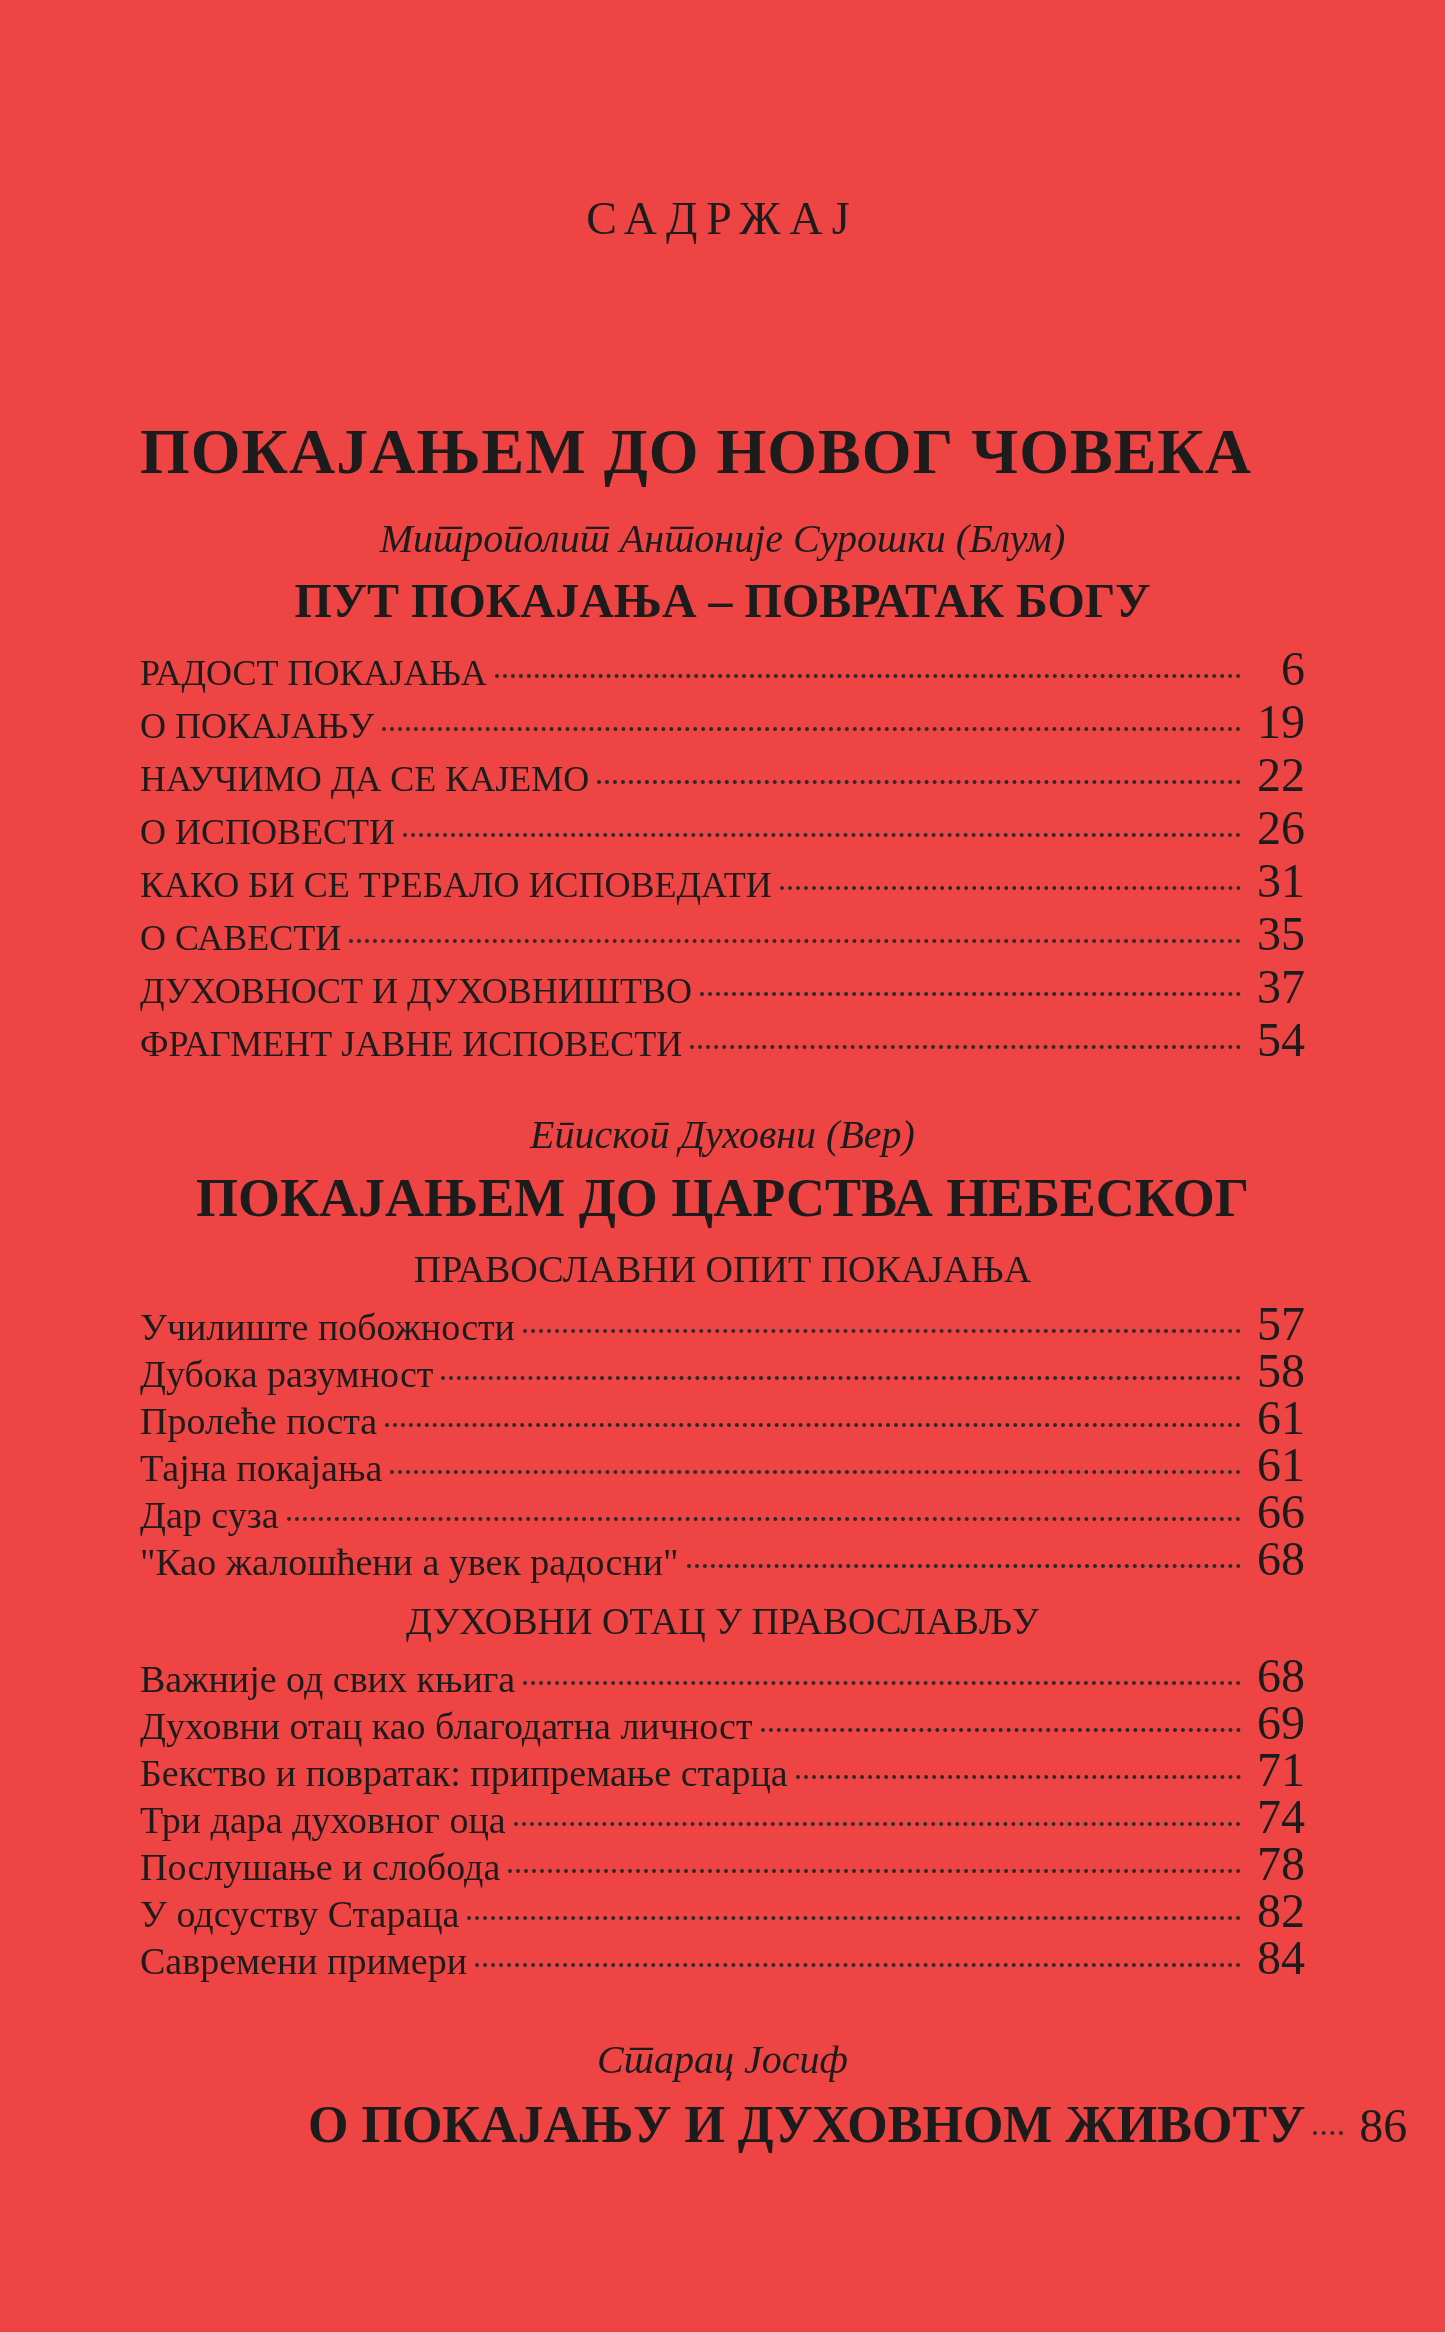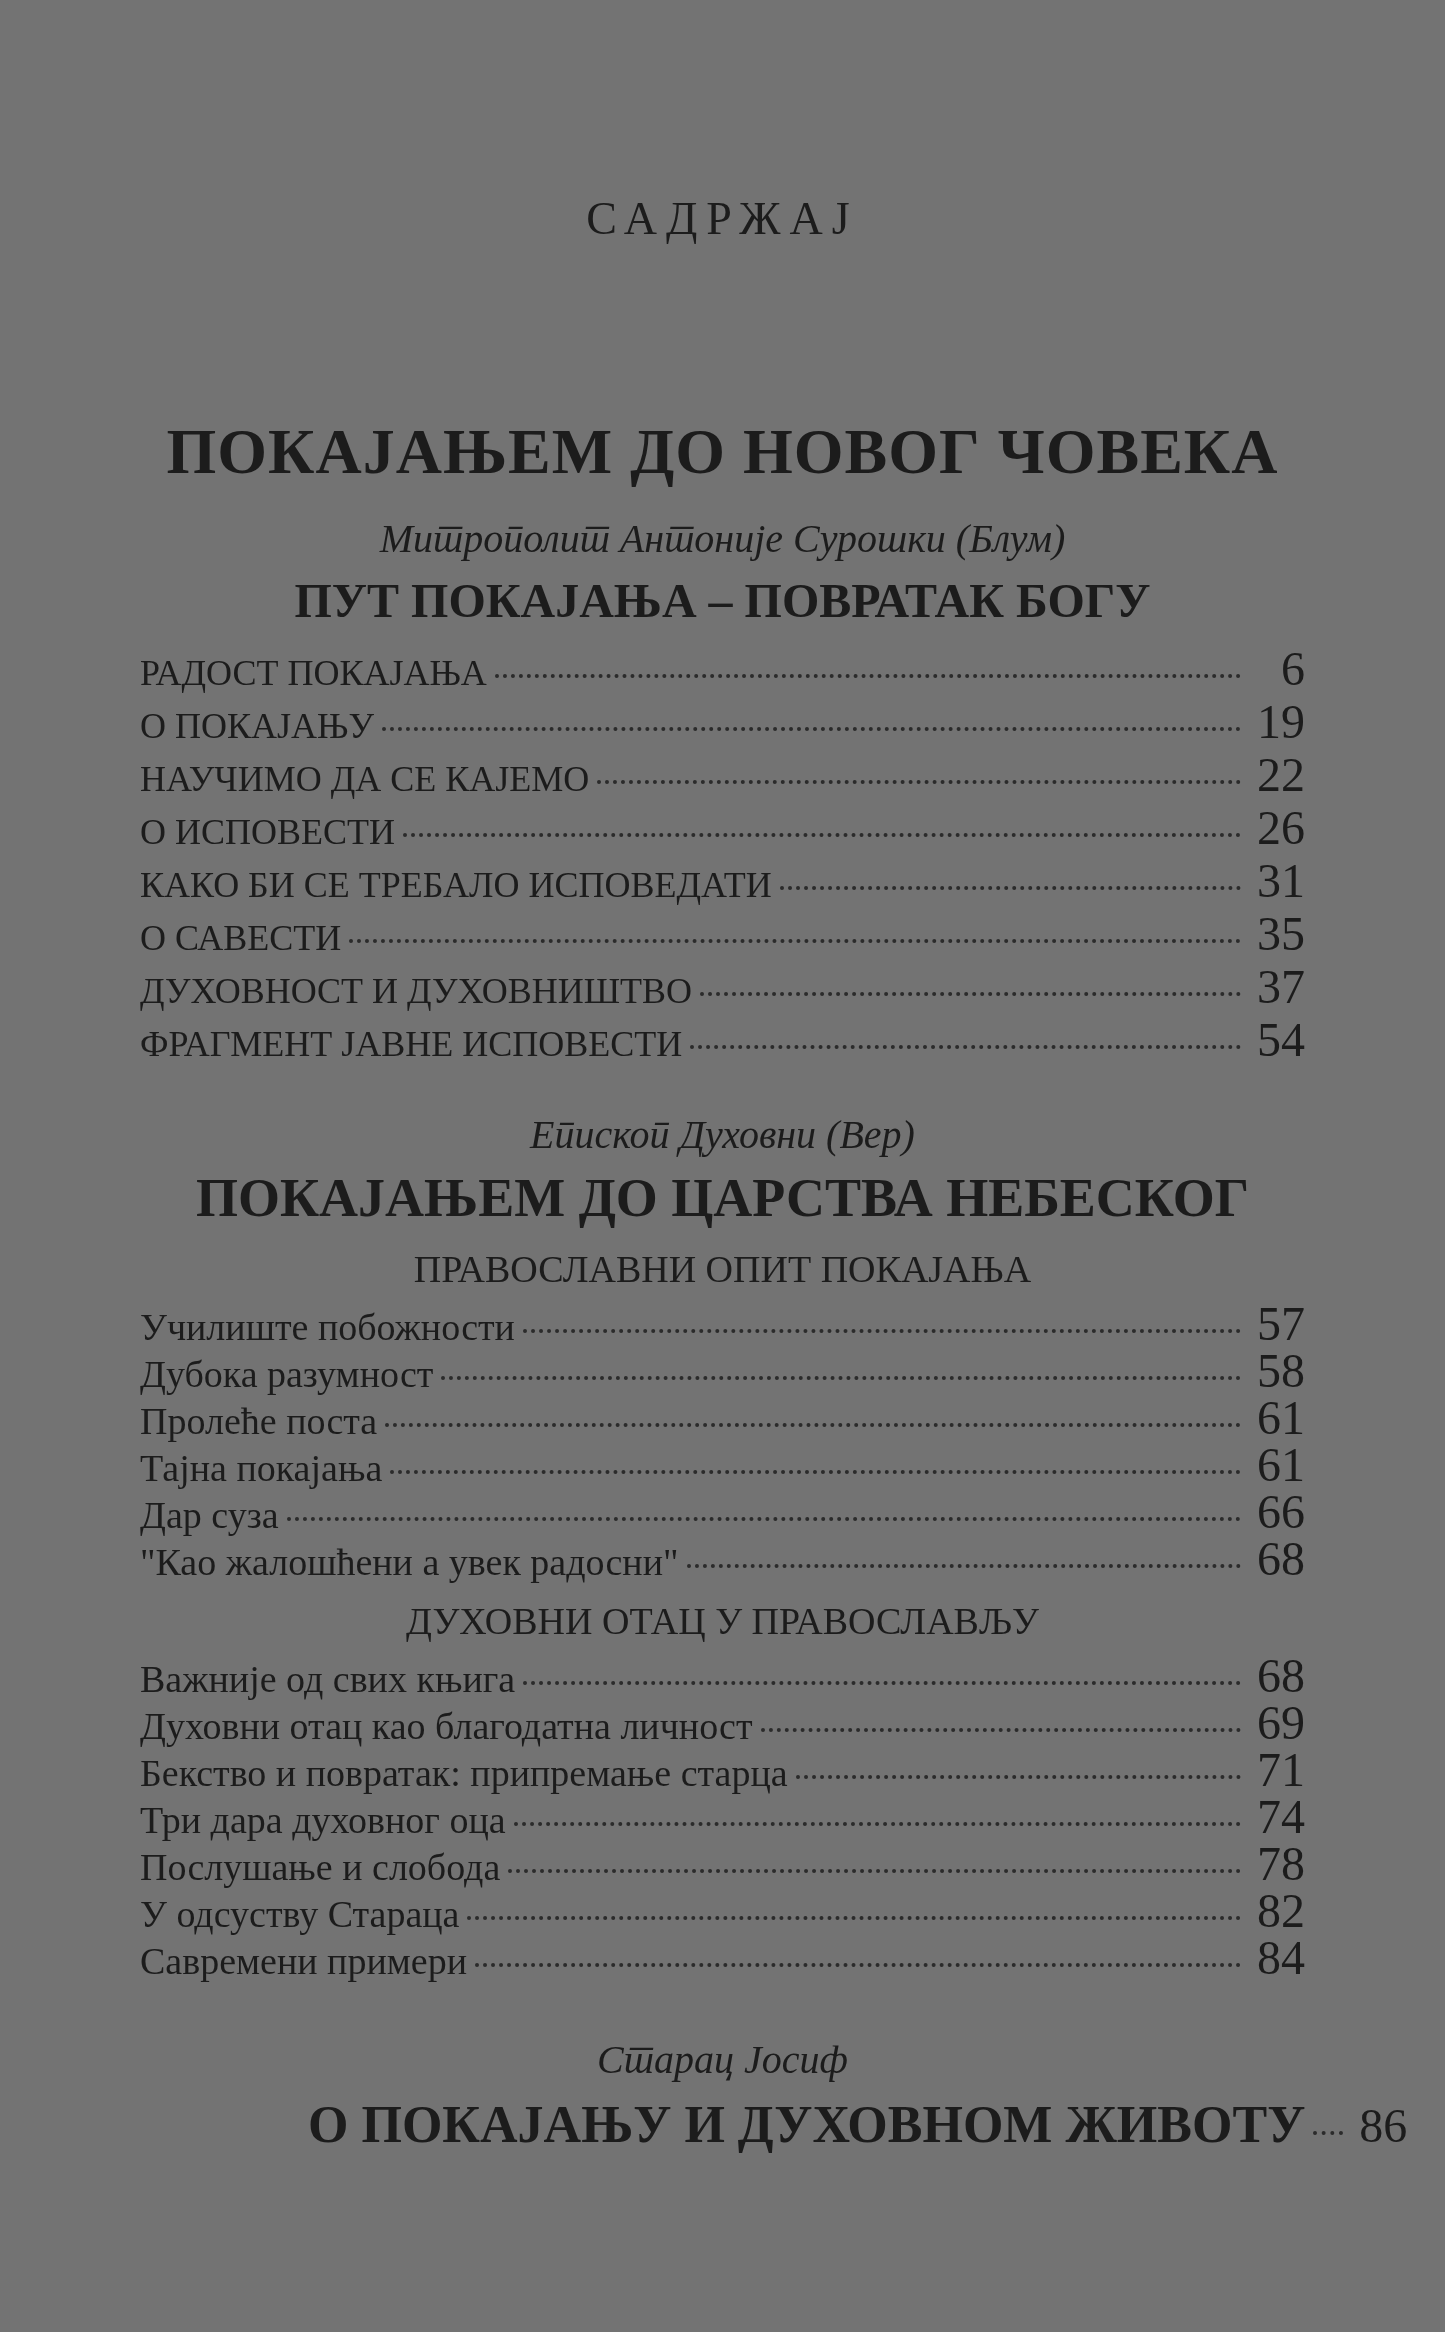--- a/index.html
+++ b/index.html
@@ -6,41 +6,41 @@
   html, body {
     margin: 0;
     padding: 0;
     background: #ffffff;
   }
   .page {
     position: relative;
     width: 1445px;
     height: 2332px;
     margin: 0 auto;
-    background: #737373;
+    background: #ef4444;
     color: #1c1c1c;
     font-family: "Liberation Serif", "DejaVu Serif", serif;
     box-sizing: border-box;
     padding: 0 140px;
     overflow: hidden;
   }
   
   .doc-title {
     margin: 192px 0 0 0;
     text-align: center;
     font-size: 46px;
     font-weight: 400;
     letter-spacing: 9px;
     line-height: 54px;
     color: #1c1c1c;
   }
   
   .part-heading-1 {
     margin: 168px 0 0 0;
-    text-align: center;
+    text-align: left;
     font-size: 64px;
     font-weight: 700;
     line-height: 76px;
     letter-spacing: 1px;
     white-space: nowrap;
   }
   .author-line {
     margin: 24px 0 0 0;
     text-align: center;
     font-style: italic;

